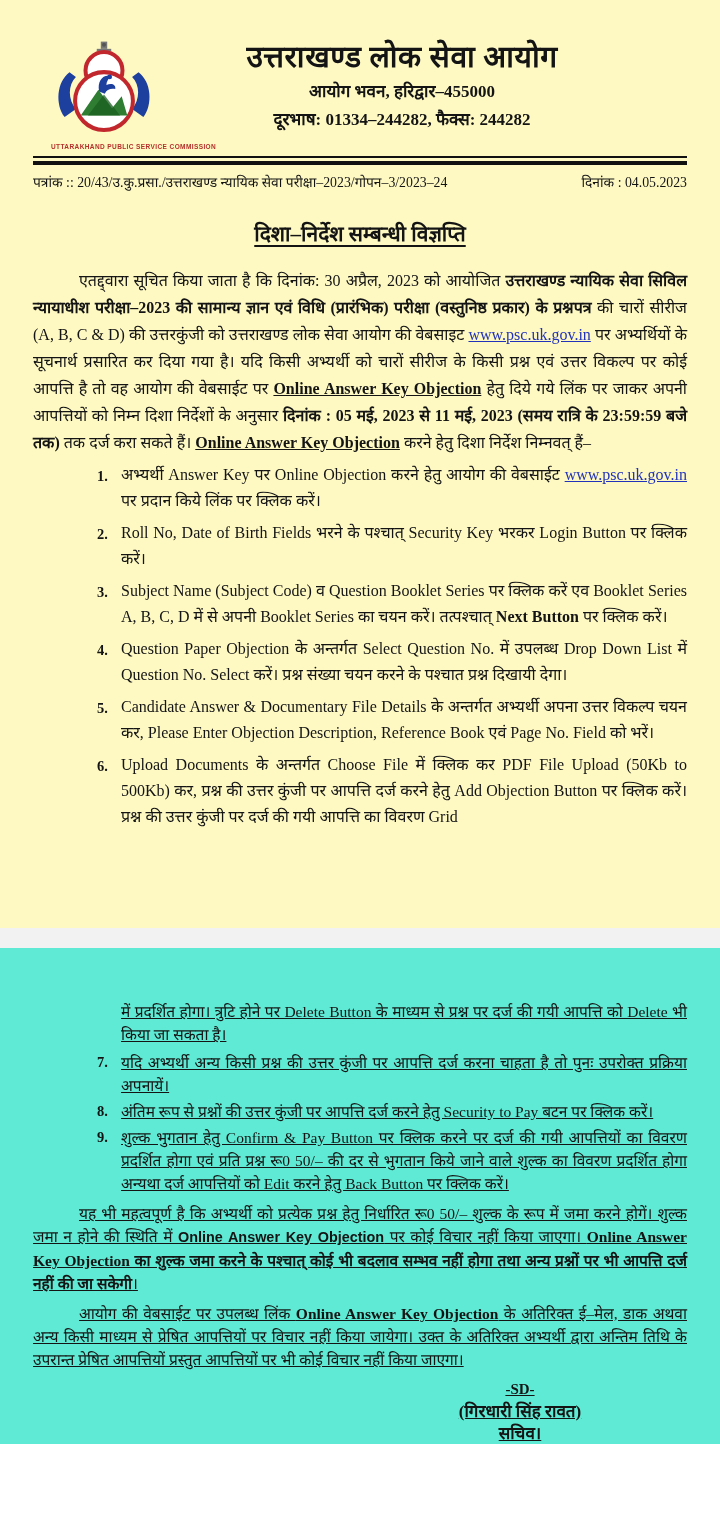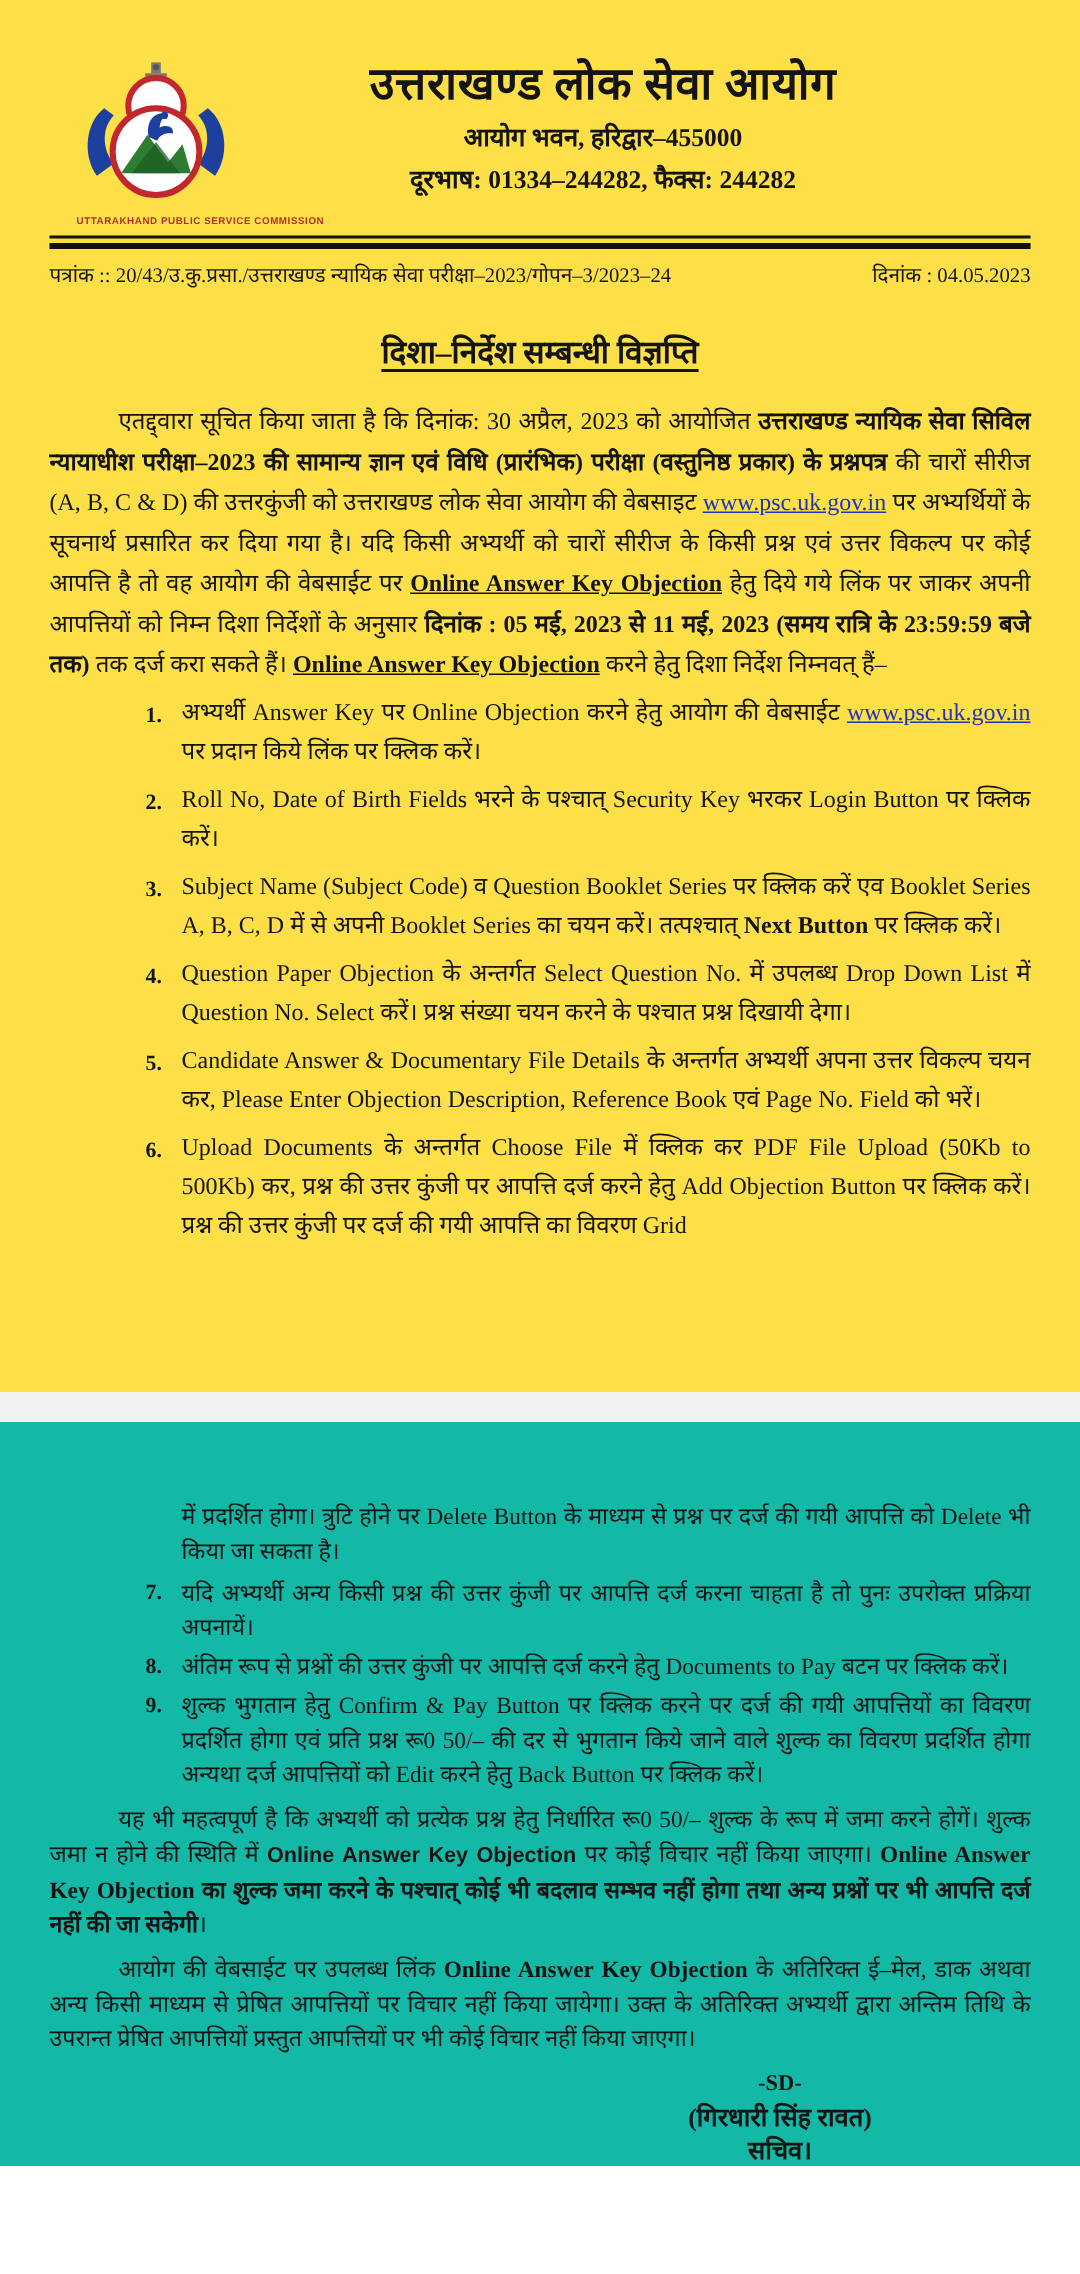--- a/index.html
+++ b/index.html
@@ -1,23 +1,23 @@
 <!DOCTYPE html>
 <html><head>
 <meta charset="utf-8">
 <style>
   html,body{margin:0;padding:0;}
   body{
     width:720px;height:1516px;overflow:hidden;background:#ffffff;color:#141414;
     font-family:"Liberation Serif","DejaVu Serif",serif;
     -webkit-font-smoothing:antialiased;
   }
-  .page1{height:928px;box-sizing:border-box;padding:40px 33px 0 33px;overflow:hidden;background:#fde047;}
+  .page1{height:928px;box-sizing:border-box;padding:40px 33px 0 33px;overflow:hidden;background:#fef9c3;}
   .page-separator{height:20px;background:#f2f2f2;}
-  .page2{box-sizing:border-box;padding:52px 33px 0 33px;background:#14b8a6;}
+  .page2{box-sizing:border-box;padding:52px 33px 0 33px;background:#5eead4;text-decoration:underline;}
 
   
   .doc-header{display:flex;align-items:flex-start;}
   .logo-wrap{flex:none;width:132px;padding-left:18px;box-sizing:border-box;text-align:left;}
   .logo-caption{font-family:"Liberation Sans","DejaVu Sans",sans-serif;font-size:6.5px;color:#b5302a;
     white-space:nowrap;letter-spacing:.4px;margin-top:1px;font-weight:700;}
   .head-center{flex:1;text-align:center;padding-right:48px;}
   .org-name{font-size:30px;font-weight:700;letter-spacing:.5px;line-height:34px;}
   .addr,.phone{font-size:17px;font-weight:700;margin-top:5px;}
   .website{font-size:15px;font-weight:700;margin-top:4px;}
@@ -107,21 +107,21 @@
 </div>
 
 <div class="page-separator"></div>
 
 <div class="page2">
 
   <p class="body-text cont">में प्रदर्शित होगा। त्रुटि होने पर Delete Button के माध्यम से प्रश्न पर दर्ज की गयी आपत्ति को Delete भी किया जा सकता है।</p>
 
   <div class="list">
     <div class="item"><span class="num">7.</span><span>यदि अभ्यर्थी अन्य किसी प्रश्न की उत्तर कुंजी पर आपत्ति दर्ज करना चाहता है तो पुनः उपरोक्त प्रक्रिया अपनायें।</span></div>
-    <div class="item"><span class="num">8.</span><span>अंतिम रूप से प्रश्नों की उत्तर कुंजी पर आपत्ति दर्ज करने हेतु Documents to Pay बटन पर क्लिक करें।</span></div>
+    <div class="item"><span class="num">8.</span><span>अंतिम रूप से प्रश्नों की उत्तर कुंजी पर आपत्ति दर्ज करने हेतु Security to Pay बटन पर क्लिक करें।</span></div>
     <div class="item"><span class="num">9.</span><span>शुल्क भुगतान हेतु Confirm &amp; Pay Button पर क्लिक करने पर दर्ज की गयी आपत्तियों का विवरण प्रदर्शित होगा एवं प्रति प्रश्न रू0 50/– की दर से भुगतान किये जाने वाले शुल्क का विवरण प्रदर्शित होगा अन्यथा दर्ज आपत्तियों को Edit करने हेतु Back Button पर क्लिक करें।</span></div>
   </div>
 
   <p class="body-text indent para"><span>यह भी महत्वपूर्ण है कि अभ्यर्थी को प्रत्येक प्रश्न हेतु निर्धारित रू0 50/– शुल्क के रूप में जमा करने होगें। शुल्क जमा न होने की स्थिति में </span><span class="bsans">Online Answer Key Objection</span><span> पर कोई विचार नहीं किया जाएगा। </span><span class="b">Online Answer Key Objection का शुल्क जमा करने के पश्चात् कोई भी बदलाव सम्भव नहीं होगा तथा अन्य प्रश्नों पर भी आपत्ति दर्ज नहीं की जा सकेगी</span><span>।</span></p>
 
   <p class="body-text indent para"><span>आयोग की वेबसाईट पर उपलब्ध लिंक </span><span class="b">Online Answer Key Objection</span><span> के अतिरिक्त ई–मेल, डाक अथवा अन्य किसी माध्यम से प्रेषित आपत्तियों पर विचार नहीं किया जायेगा। उक्त के अतिरिक्त अभ्यर्थी द्वारा अन्तिम तिथि के उपरान्त प्रेषित आपत्तियों प्रस्तुत आपत्तियों पर भी कोई विचार नहीं किया जाएगा।</span></p>
 
   <div class="sig">
     <div class="sig-sd">-SD-</div>
     <div class="sig-name">(गिरधारी सिंह रावत)</div>

